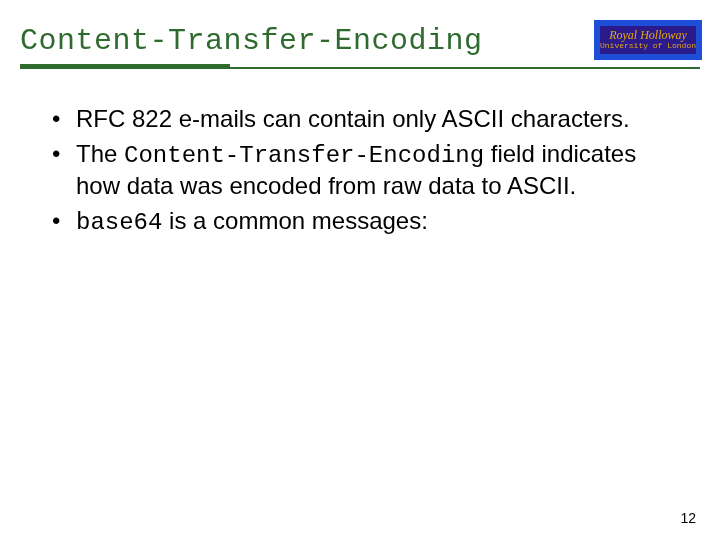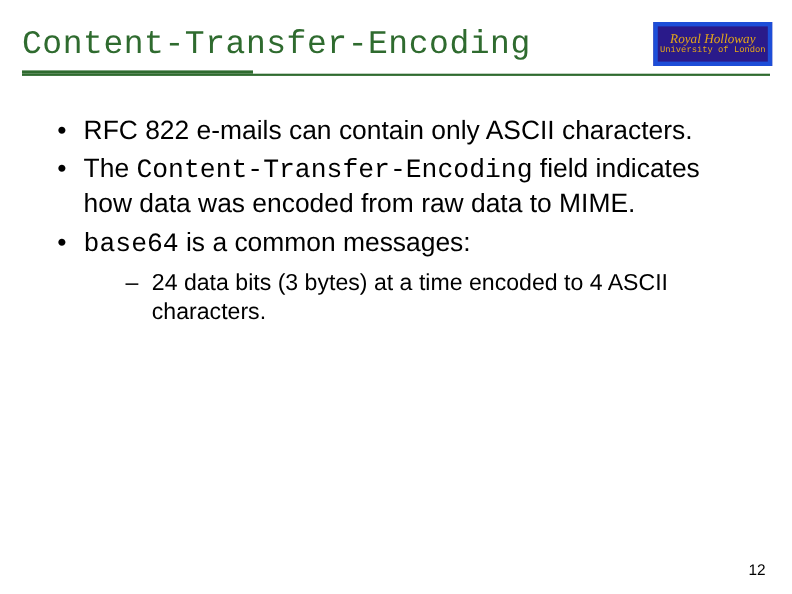--- a/index.html
+++ b/index.html
@@ -42,21 +42,21 @@
     height: 2px;
     background: #2f6b2f;
   }
   .logo {
     position: absolute;
     top: 20px;
     right: 18px;
     width: 108px;
     height: 40px;
     background: #2a1a8a;
-    border: 4px solid #1d4ed8;
+    border: 6px solid #1d4ed8;
     display: flex;
     flex-direction: column;
     justify-content: center;
     align-items: center;
     padding: 2px 4px;
   }
   .logo-line1 {
     color: #e6a817;
     font-family: Georgia, "Times New Roman", serif;
     font-size: 12px;
@@ -139,26 +139,21 @@
     <div class="logo-line2">University of London</div>
   </div>
 </div>
 
 <div class="content">
   <ul class="main-list">
     <li>
       <span>RFC 822 e-mails can contain only ASCII characters.</span>
     </li>
     <li>
-      <span>The </span><span class="mono">Content-Transfer-Encoding</span><span> field indicates how data was encoded from raw data to MIME.</span>
+      <span>The </span><span class="mono">Content-Transfer-Encoding</span><span> field indicates how data was encoded from raw data to ASCII.</span>
     </li>
     <li>
       <span class="mono">base64</span><span> is a common messages:</span>
-      <ul class="sub-list">
-        <li>
-          <span>24 data bits (3 bytes) at a time encoded to 4 ASCII characters.</span>
-        </li>
-      </ul>
     </li>
   </ul>
 </div>
 
 <div class="page-number">12</div>
 
 </body></html>

